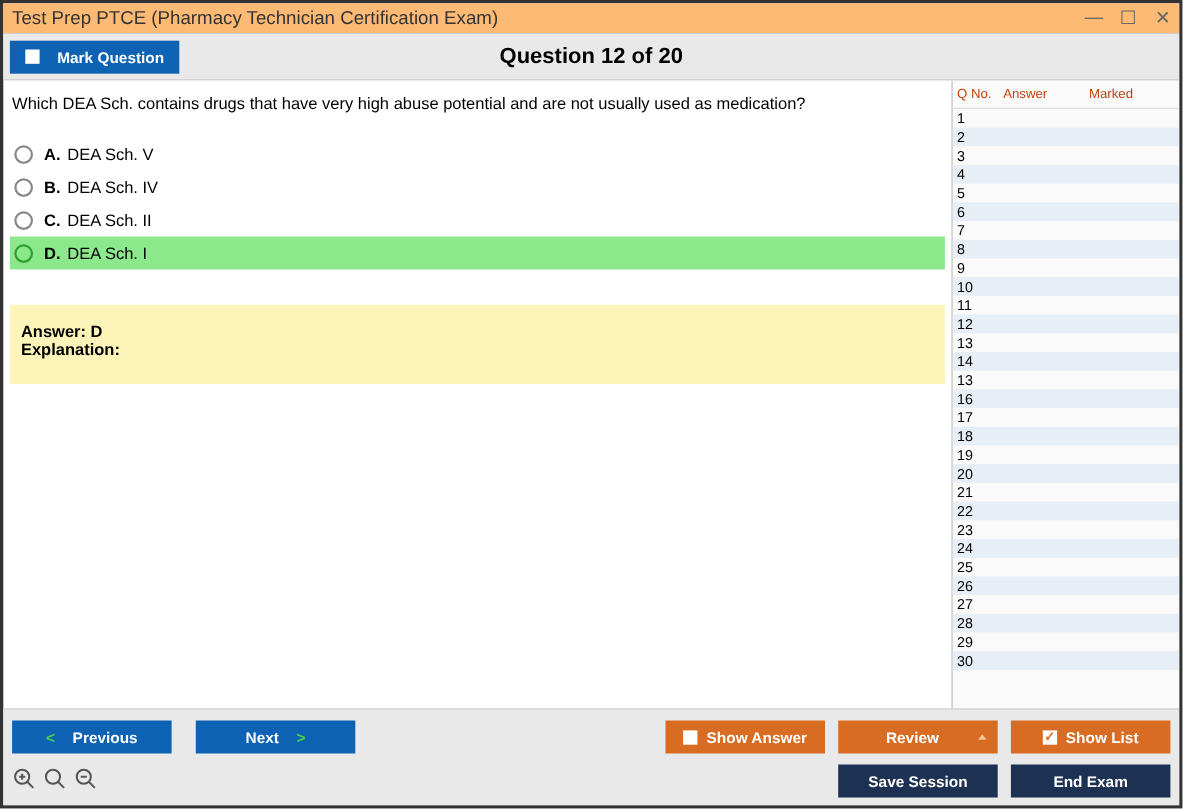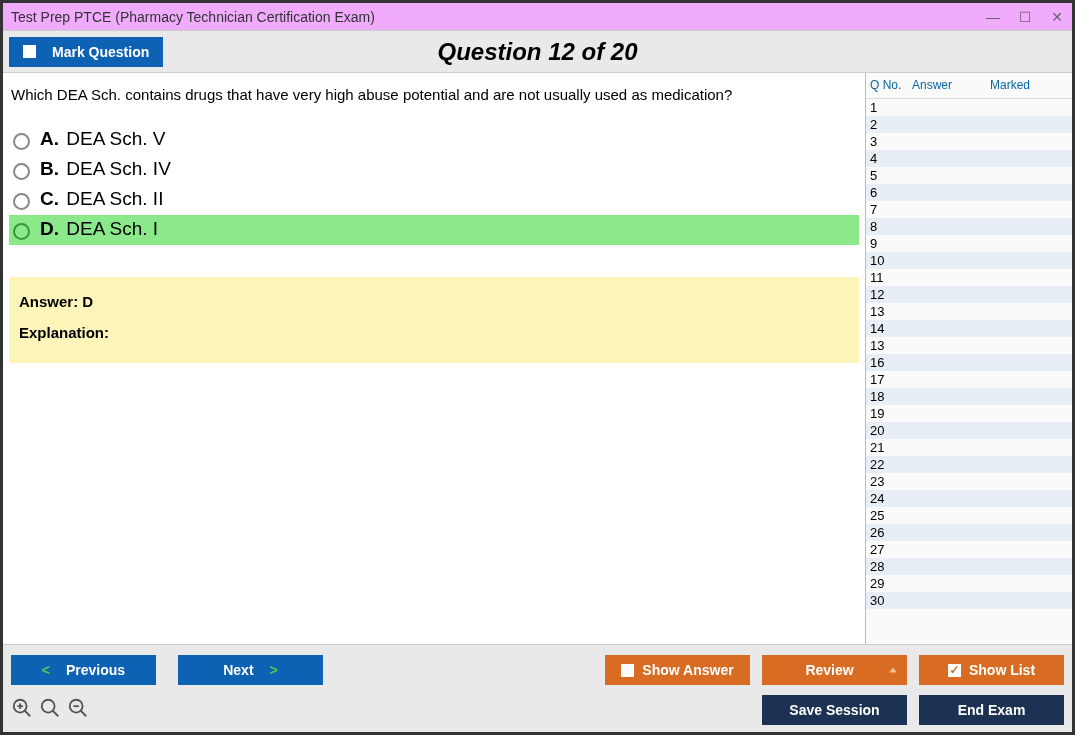--- a/index.html
+++ b/index.html
@@ -16,27 +16,27 @@
   .window {
     width: 1075px;
     height: 735px;
     background: #fff;
     border: 3px solid #333;
     display: flex;
     flex-direction: column;
   }
   .titlebar {
     height: 28px;
-    background: #f0abfc;
+    background: #fdba74;
     border-bottom: 1px solid #ccc;
     display: flex;
     align-items: center;
     justify-content: space-between;
     padding: 0 8px;
-    font-size: 14px;
+    font-size: 17px;
     color: #333;
   }
   .titlebar-controls { display: flex; gap: 18px; color: #666; }
   .titlebar-controls span { width: 14px; text-align: center; cursor: default; }
   .toolbar {
     height: 42px;
     background: #e9e9e9;
     border-bottom: 1px solid #ccc;
     display: flex;
     align-items: center;
@@ -76,77 +76,76 @@
   .chev-left, .chev-right {
     font-weight: bold;
     font-size: 14px;
   }
   .chev-left { color: #4bd04b; }
   .chev-right { color: #4bd04b; }
   .question-title {
     position: absolute;
     left: 50%;
     transform: translateX(-50%);
-    font-size: 24px;
+    font-size: 20px;
     font-weight: bold;
-    font-style: italic;
   }
   .content {
     flex: 1;
     display: flex;
     min-height: 0;
   }
   .question-pane {
     flex: 1;
     padding: 8px 6px 6px 6px;
     overflow: auto;
   }
   .question-text {
     font-size: 15px;
     margin-bottom: 22px;
     padding: 5px 0 0 2px;
   }
   .options { display: flex; flex-direction: column; }
   .option {
     display: flex;
-    align-items: flex-end;
+    align-items: center;
     gap: 10px;
     padding: 5px 4px;
-    font-size: 19px;
+    font-size: 15px;
     height: 30px;
   }
   .option.correct { background: #8be98b; }
   .radio {
     width: 17px; height: 17px;
     border: 2px solid #888;
     border-radius: 50%;
     flex-shrink: 0;
   }
   .option.correct .radio { border-color: #2f9d2f; }
   .option .letter { font-weight: bold; margin-right: 2px; }
   .answer-box {
     margin-top: 32px;
     background: #fcf4b8;
     padding: 16px 10px 22px 10px;
   }
-  .answer-box .ans-line { font-weight: bold; font-size: 15px; margin-bottom: 14px; }
+  .answer-box .ans-line { font-weight: bold; font-size: 15px; }
   .answer-box .exp-label { font-weight: bold; font-size: 15px; }
 
   .list-pane {
     width: 207px;
     border-left: 1px solid #bbb;
     display: flex;
     flex-direction: column;
     background: #fafafa;
     min-height: 0;
   }
   .list-header {
     display: flex;
     font-size: 12px;
-    color: #0369a1;
+    color: #c2410c;
     padding: 5px 4px 6px 4px;
     border-bottom: 1px solid #dcdcdc;
   }
   .list-header .col-q { width: 42px; }
   .list-header .col-a { width: 78px; }
   .list-header .col-m { flex: 1; text-align: left;}
   .list-body {
     flex: 1;
     overflow-y: scroll;
     font-size: 13px;

